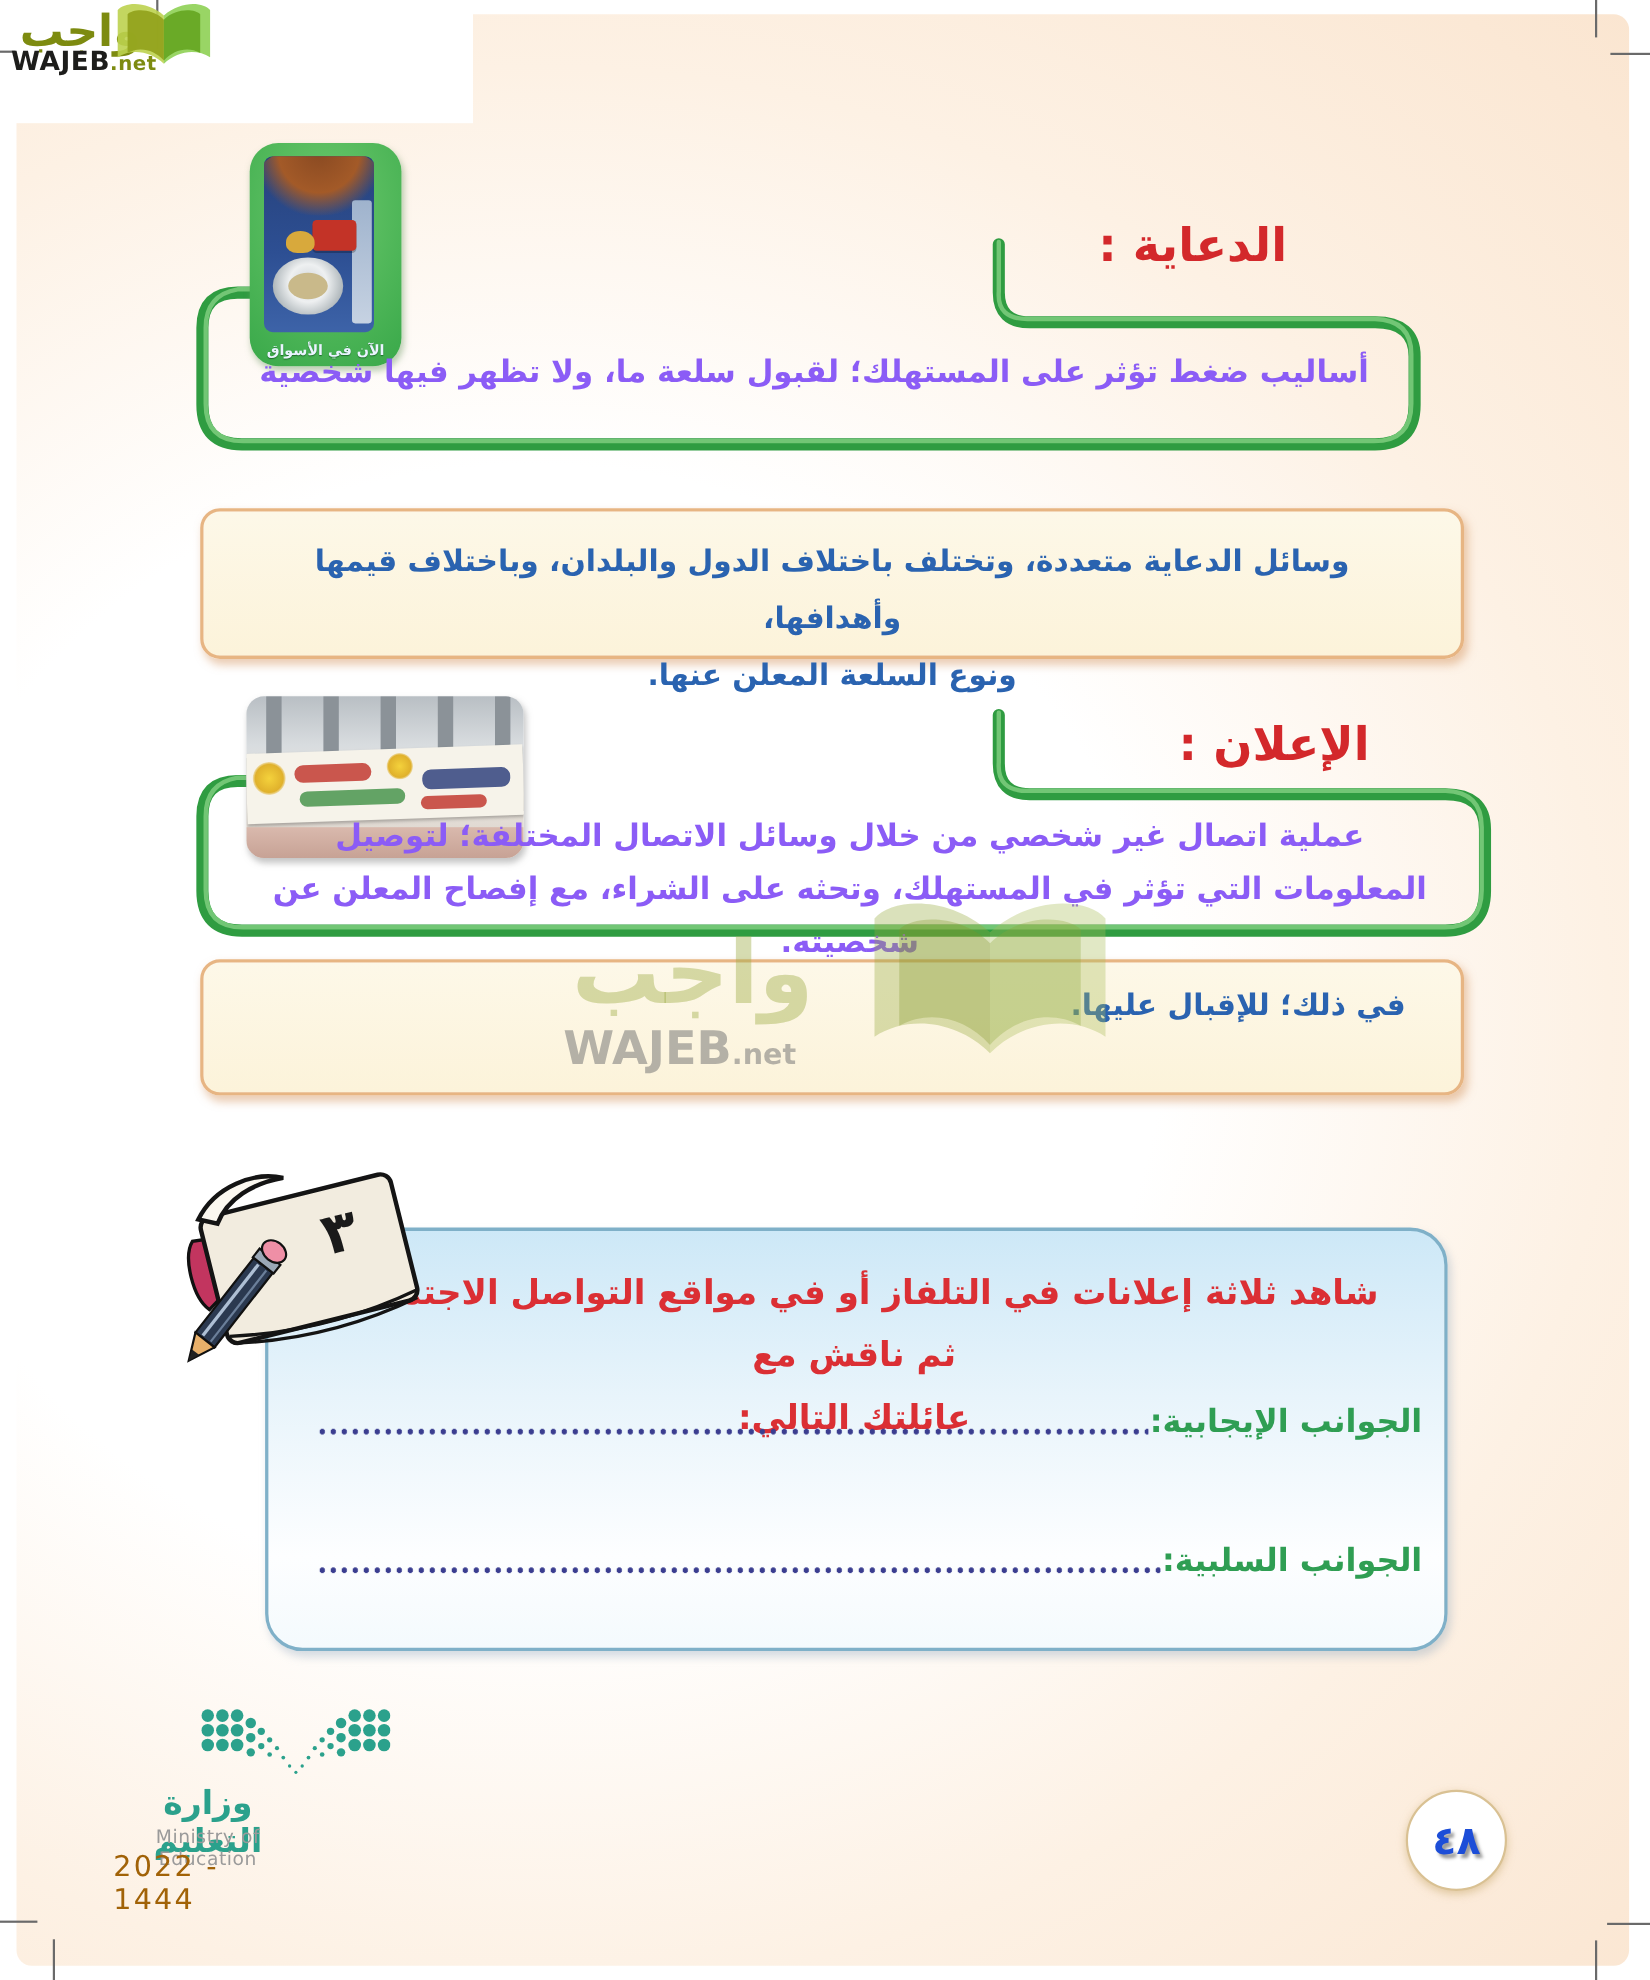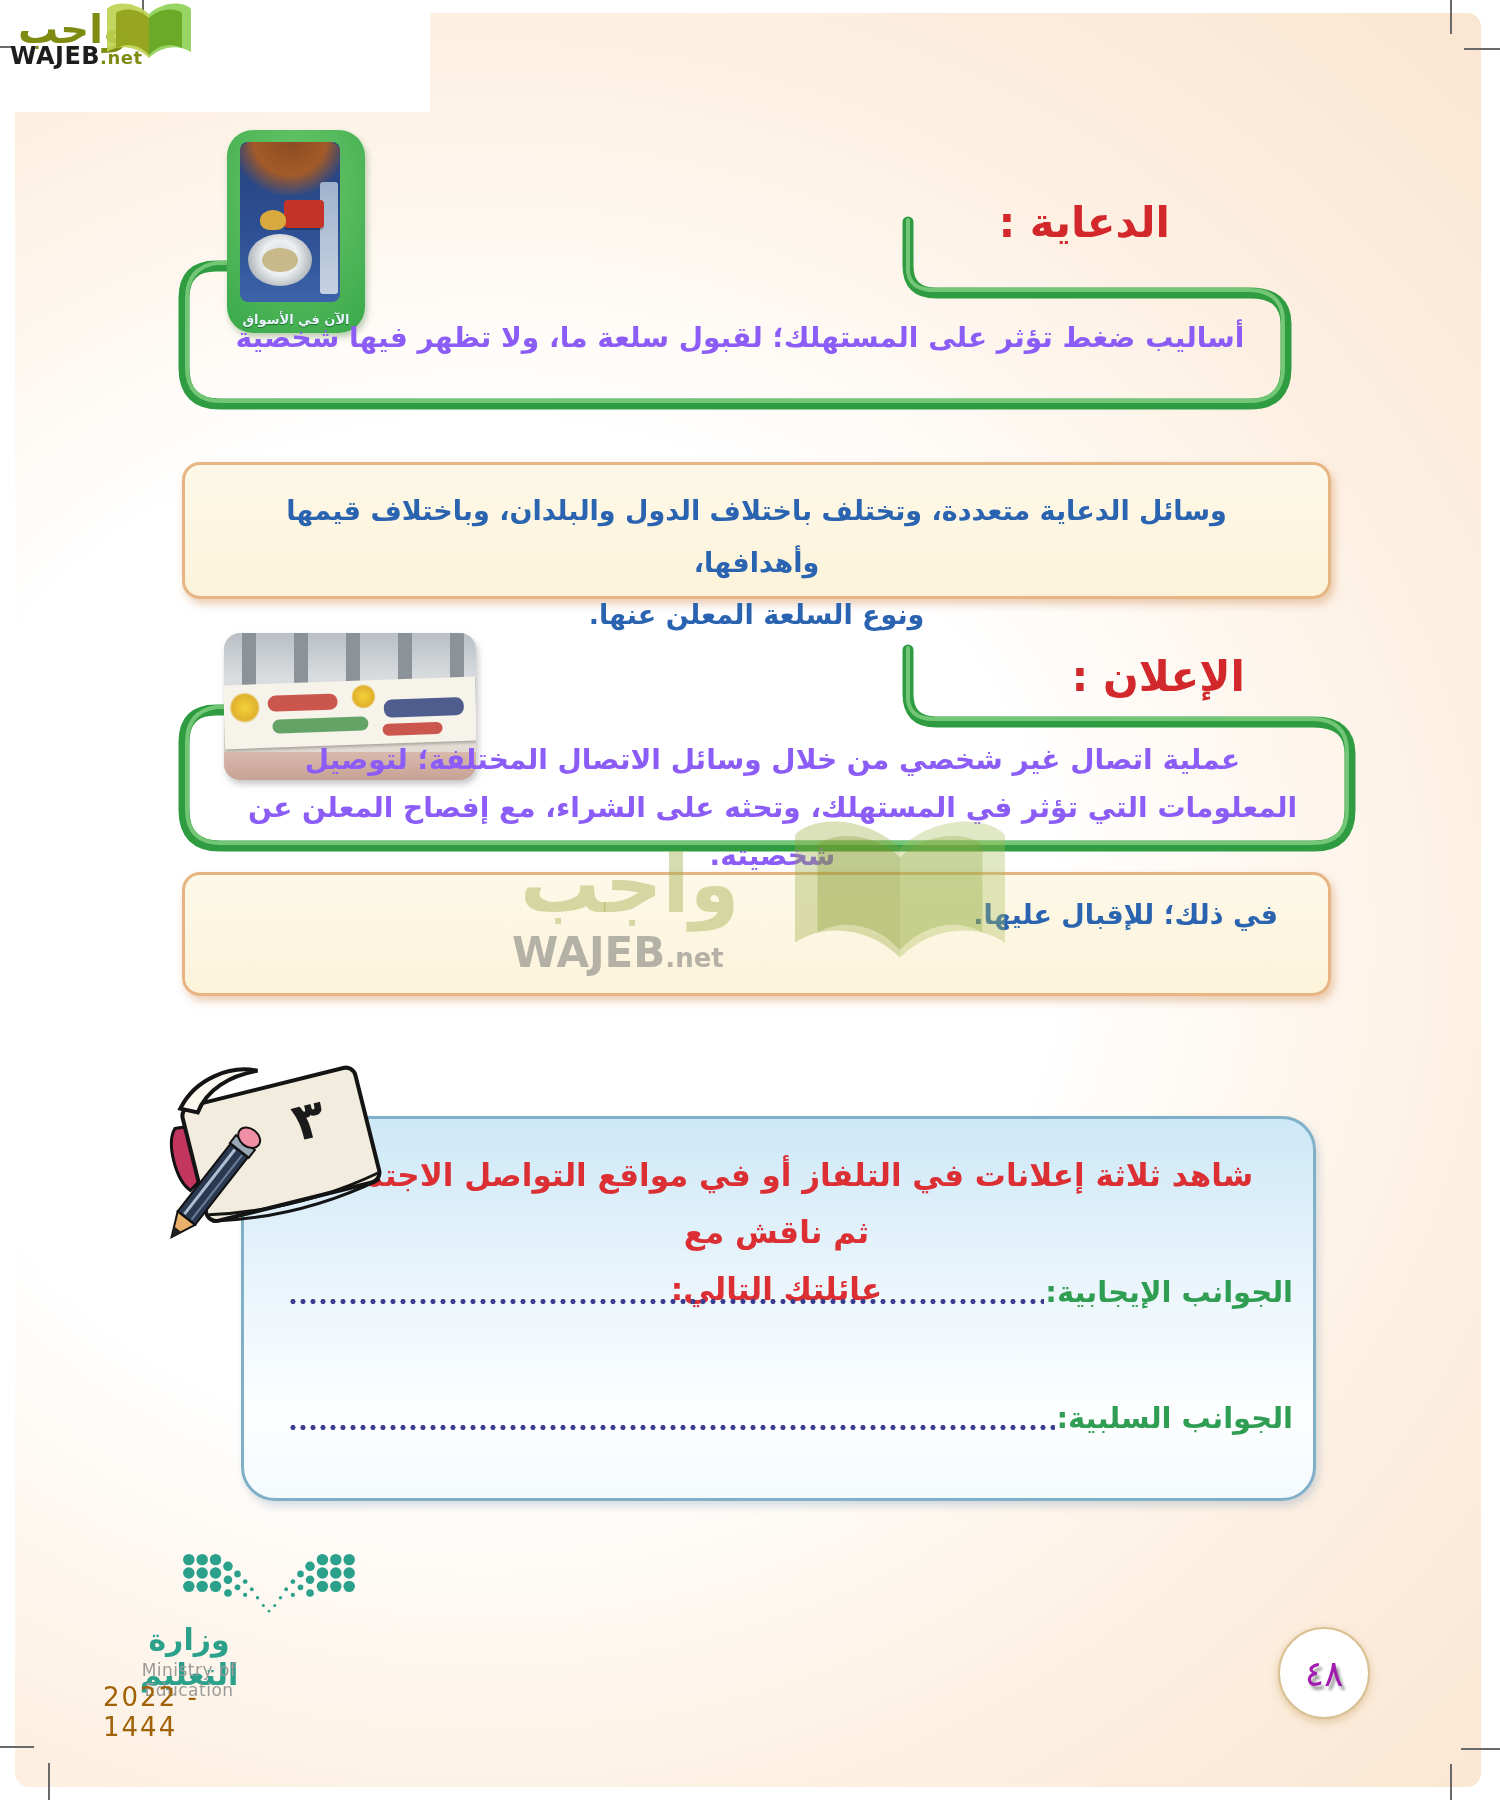--- a/index.html
+++ b/index.html
@@ -86,21 +86,21 @@
     background-size:10px 7px;background-repeat:repeat-x;background-position:0 bottom;}
   
   .ministry-ar{left:100px;top:1622px;width:178px;text-align:center;font-size:30px;font-weight:bold;color:#2ba18c;}
   .ministry-en{left:100px;top:1660px;width:178px;text-align:center;font-size:17px;color:#9a9a9a;letter-spacing:.5px;}
   .ministry-years{left:103px;top:1682px;width:140px;font-size:26px;color:#a16207;letter-spacing:2px;}
   .page-circle{
     left:1278px;top:1627px;width:88px;height:88px;border-radius:50%;
     background:#ffffff;border:2px solid #d9c193;box-shadow:0 3px 8px rgba(200,170,110,.55);
     display:flex;align-items:center;justify-content:center;
   }
-  .page-num{font-size:36px;font-weight:normal;color:#a21caf;text-shadow:3px 4px 3px #9a9a9a;}
+  .page-num{font-size:36px;font-weight:bold;color:#1d4ed8;text-shadow:3px 4px 3px #9a9a9a;}
   svg{display:block;}
 </style>
 </head>
 <body>
 
 <div class="abs page-bg"></div>
 <div class="abs logo-whitebox"></div>
 
 <div class="abs mark" style="left:142px;top:0;width:2px;height:45px;"></div>
 <div class="abs mark" style="left:0;top:46px;width:14px;height:2px;"></div>

